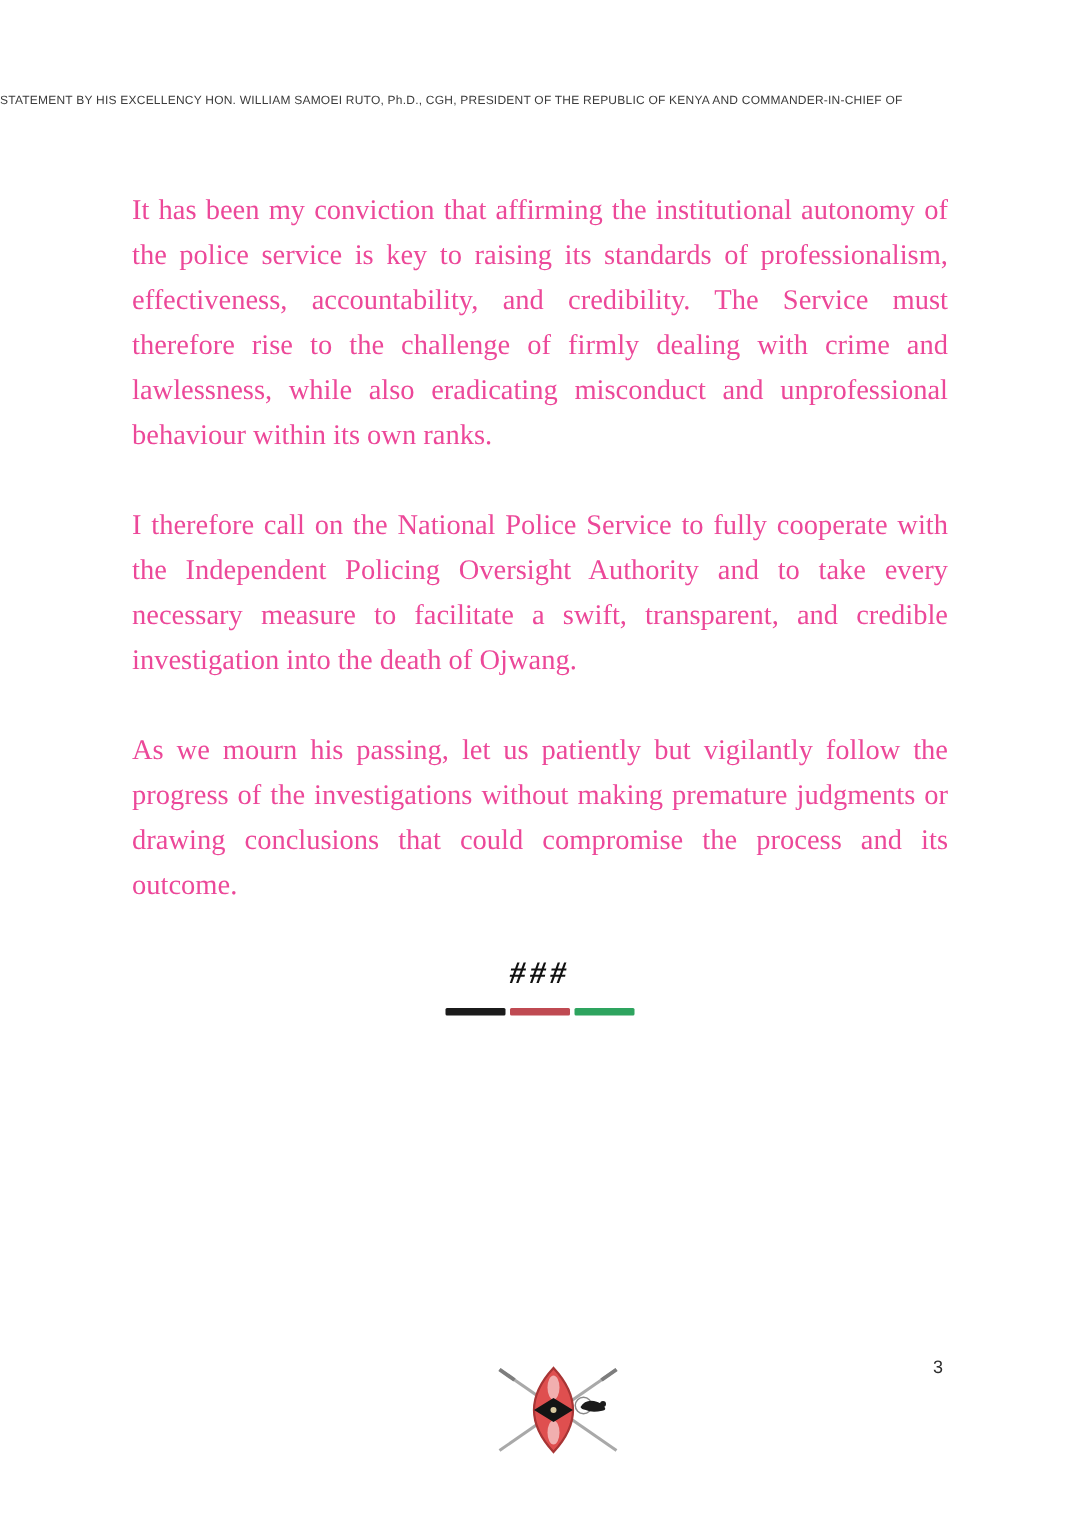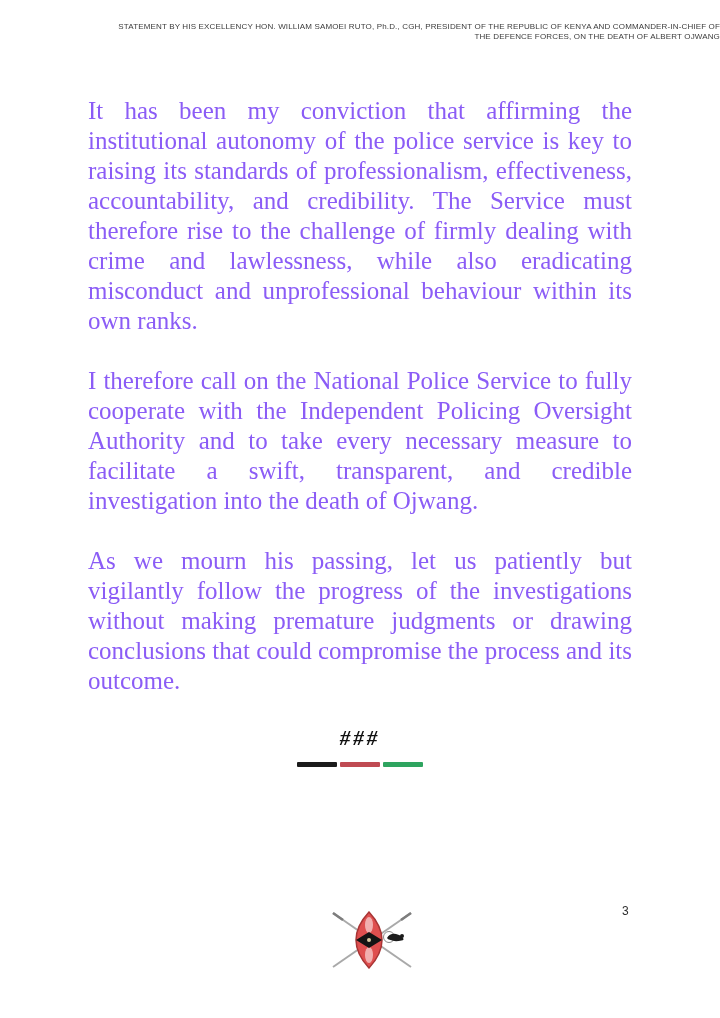--- a/index.html
+++ b/index.html
@@ -8,38 +8,38 @@
     position: relative;
     width: 720px;
     height: 1018px;
     margin: 0 auto;
     background: #ffffff;
     font-family: "Liberation Serif", serif;
     color: #151515;
     overflow: hidden;
   }
   .doc-header {
-    padding-top: 22px;
-    text-align: right;
+    padding-top: 62px;
+    text-align: left;
     font-family: "Liberation Sans", sans-serif;
     font-size: 8px;
     line-height: 10px;
     letter-spacing: 0.15px;
     color: #3b3b3b;
     font-weight: 400;
   }
   .doc-body {
     margin: 54px 88px 0 88px;
   }
   .doc-body p {
-    font-size: 25px;
+    font-size: 19px;
     line-height: 30px;
     text-align: justify;
     margin-bottom: 30px;
-    color: #8b5cf6;
+    color: #ec4899;
   }
   .end-marker {
     margin-top: 22px;
     text-align: center;
     font-size: 21px;
     font-weight: bold;
     font-style: italic;
     letter-spacing: 3px;
     color: #111111;
   }
@@ -70,21 +70,20 @@
     height: 68px;
   }
 </style>
 </head>
 <body>
 
 <div class="page">
 
   <div class="doc-header">
     <div>STATEMENT BY HIS EXCELLENCY HON. WILLIAM SAMOEI RUTO, Ph.D., CGH, PRESIDENT OF THE REPUBLIC OF KENYA AND COMMANDER-IN-CHIEF OF</div>
-    <div>THE DEFENCE FORCES, ON THE DEATH OF ALBERT OJWANG</div>
   </div>
 
   <div class="doc-body">
     <p>It has been my conviction that affirming the institutional autonomy of the police service is key to raising its standards of professionalism, effectiveness, accountability, and credibility. The Service must therefore rise to the challenge of firmly dealing with crime and lawlessness, while also eradicating misconduct and unprofessional behaviour within its own ranks.</p>
     <p>I therefore call on the National Police Service to fully cooperate with the Independent Policing Oversight Authority and to take every necessary measure to facilitate a swift, transparent, and credible investigation into the death of Ojwang.</p>
     <p>As we mourn his passing, let us patiently but vigilantly follow the progress of the investigations without making premature judgments or drawing conclusions that could compromise the process and its outcome.</p>
 
     <div class="end-marker">###</div>
 
     <div class="flag-divider">

